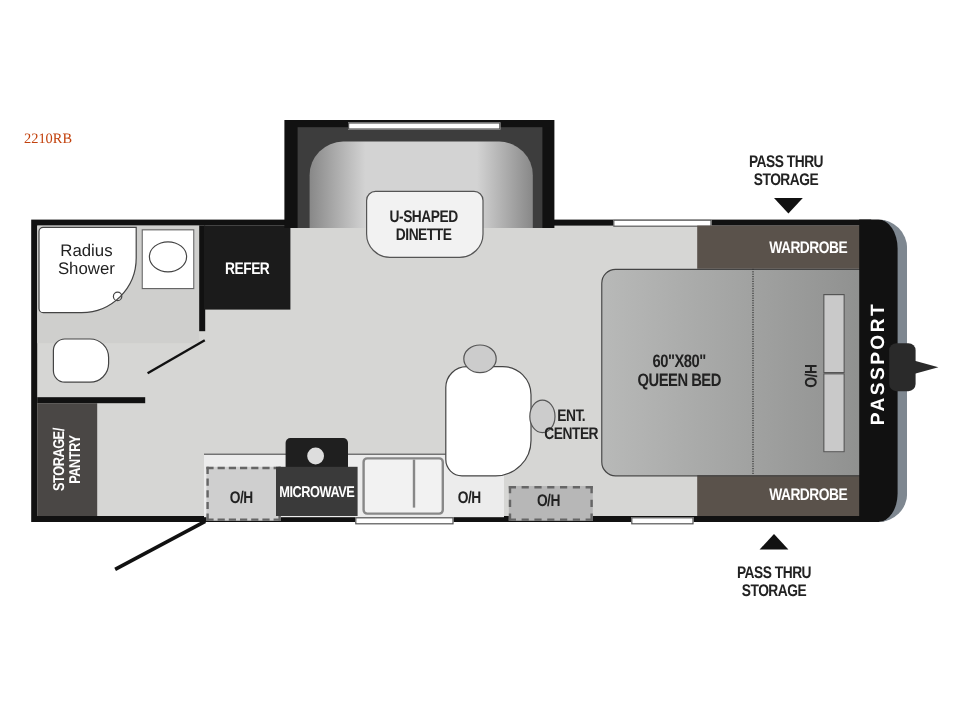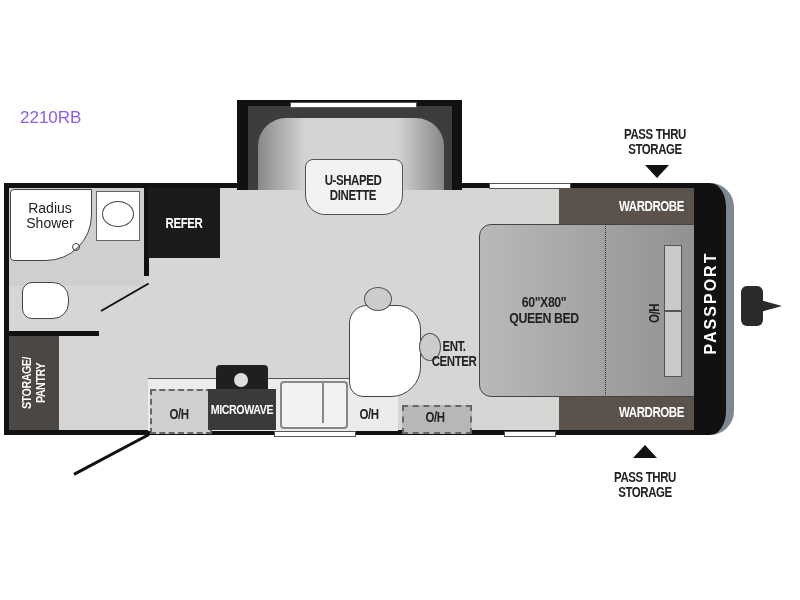--- a/index.html
+++ b/index.html
@@ -2,31 +2,31 @@
 <html><head>
 <meta charset="utf-8">
 <style>
   html,body{margin:0;padding:0;background:#fff;}
   body{width:800px;height:600px;position:relative;overflow:hidden;font-family:"Liberation Sans",sans-serif;}
   .abs{position:absolute;}
   .cond{font-family:"Liberation Sans Narrow","Liberation Sans",sans-serif;font-weight:bold;letter-spacing:-0.5px;transform:scaleX(0.82);transform-origin:center;}
   .lbl{position:absolute;display:flex;align-items:center;justify-content:center;text-align:center;line-height:1.05;}
   .white{color:#fff;}
   .dark{color:#222;}
-  #model{left:20px;top:108px;font-family:Liberation Sans, sans-serif;font-size:17px;color:#8b5cf6;}
+  #model{left:20px;top:108px;font-family:Liberation Serif, serif;font-size:12px;color:#c2410c;}
   .floor{background:#d6d6d4;}
   .wall{background:#111;}
   .window{background:#fff;border:1px solid #555;}
 </style>
 </head>
 <body>
 
 <div id="model" class="abs">2210RB</div>
 
-<div class="abs" style="left:4px;top:183px;width:720px;height:252px;">
+<div class="abs" style="left:26px;top:183px;width:720px;height:252px;">
 
   <div class="abs wall" style="left:0;top:0;width:700px;height:252px;"></div>
 
   <div class="abs floor" style="left:5px;top:5px;width:690px;height:242px;"></div>
 
   <div class="abs" style="left:5px;top:5px;width:135px;height:98px;background:#cfcfcd;"></div>
   <div class="abs" style="left:6px;top:6px;width:80px;height:70px;background:#fff;border:1px solid #444;border-radius:4px 0 46px 4px;"></div>
   <div class="lbl dark" style="left:8px;top:16px;width:76px;height:34px;font-size:14px;white-space:pre;">Radius
 Shower</div>
   <div class="abs" style="left:68px;top:60px;width:6px;height:6px;border:1px solid #444;border-radius:50%;"></div>

